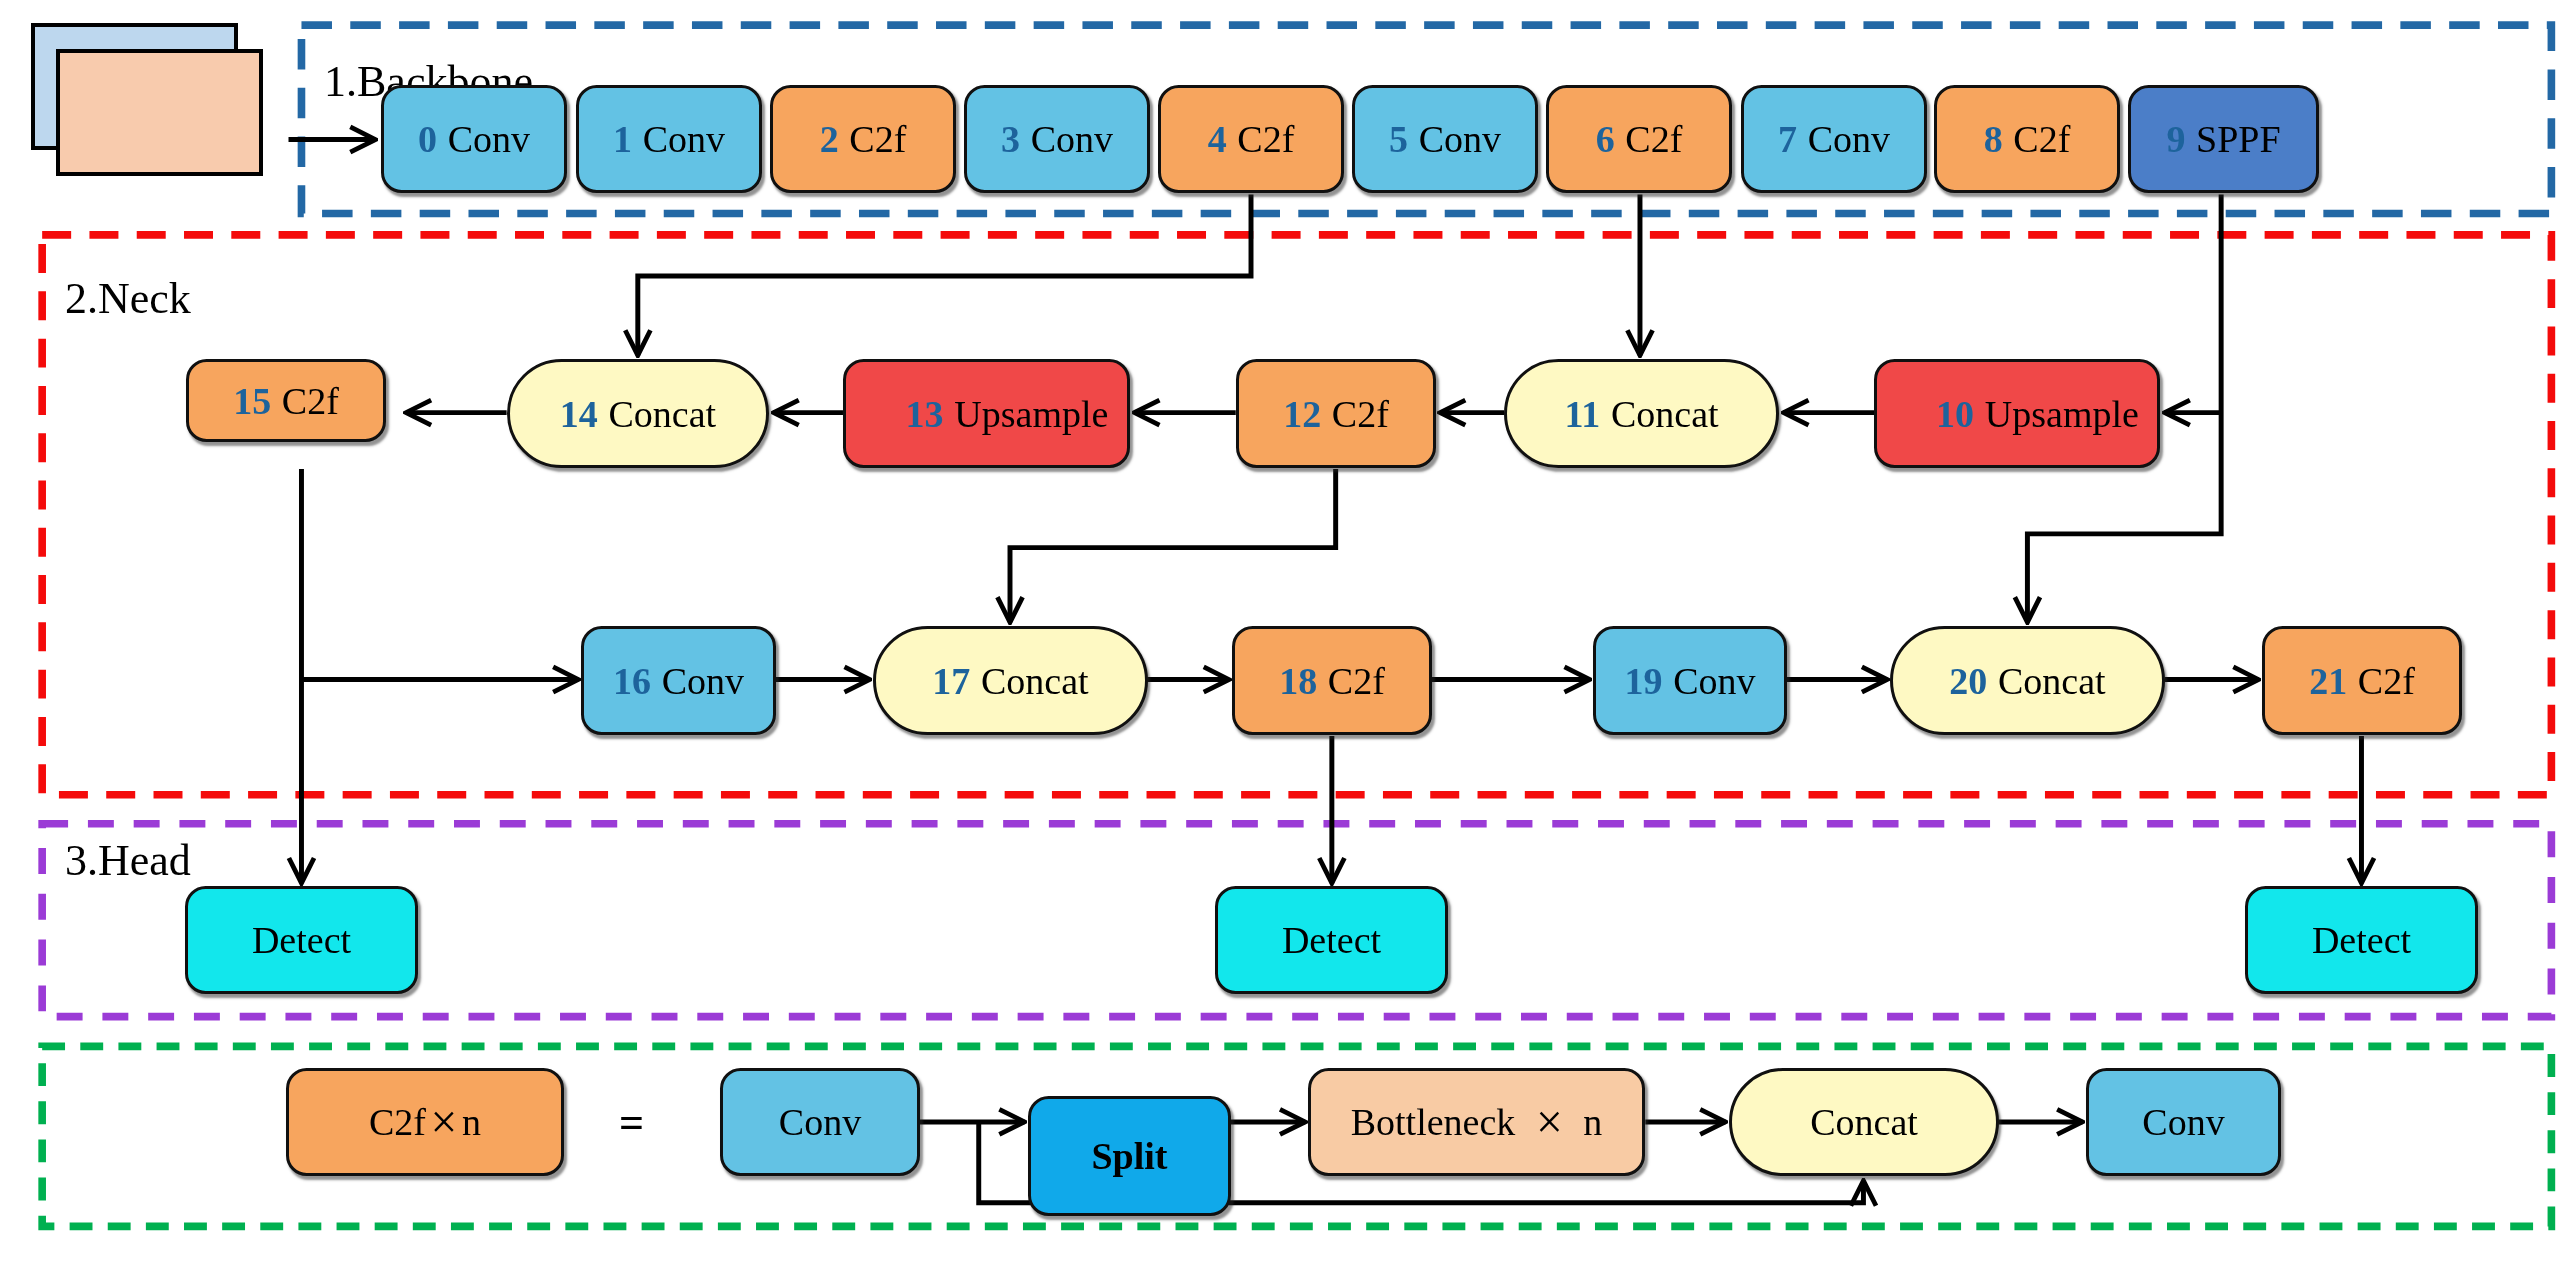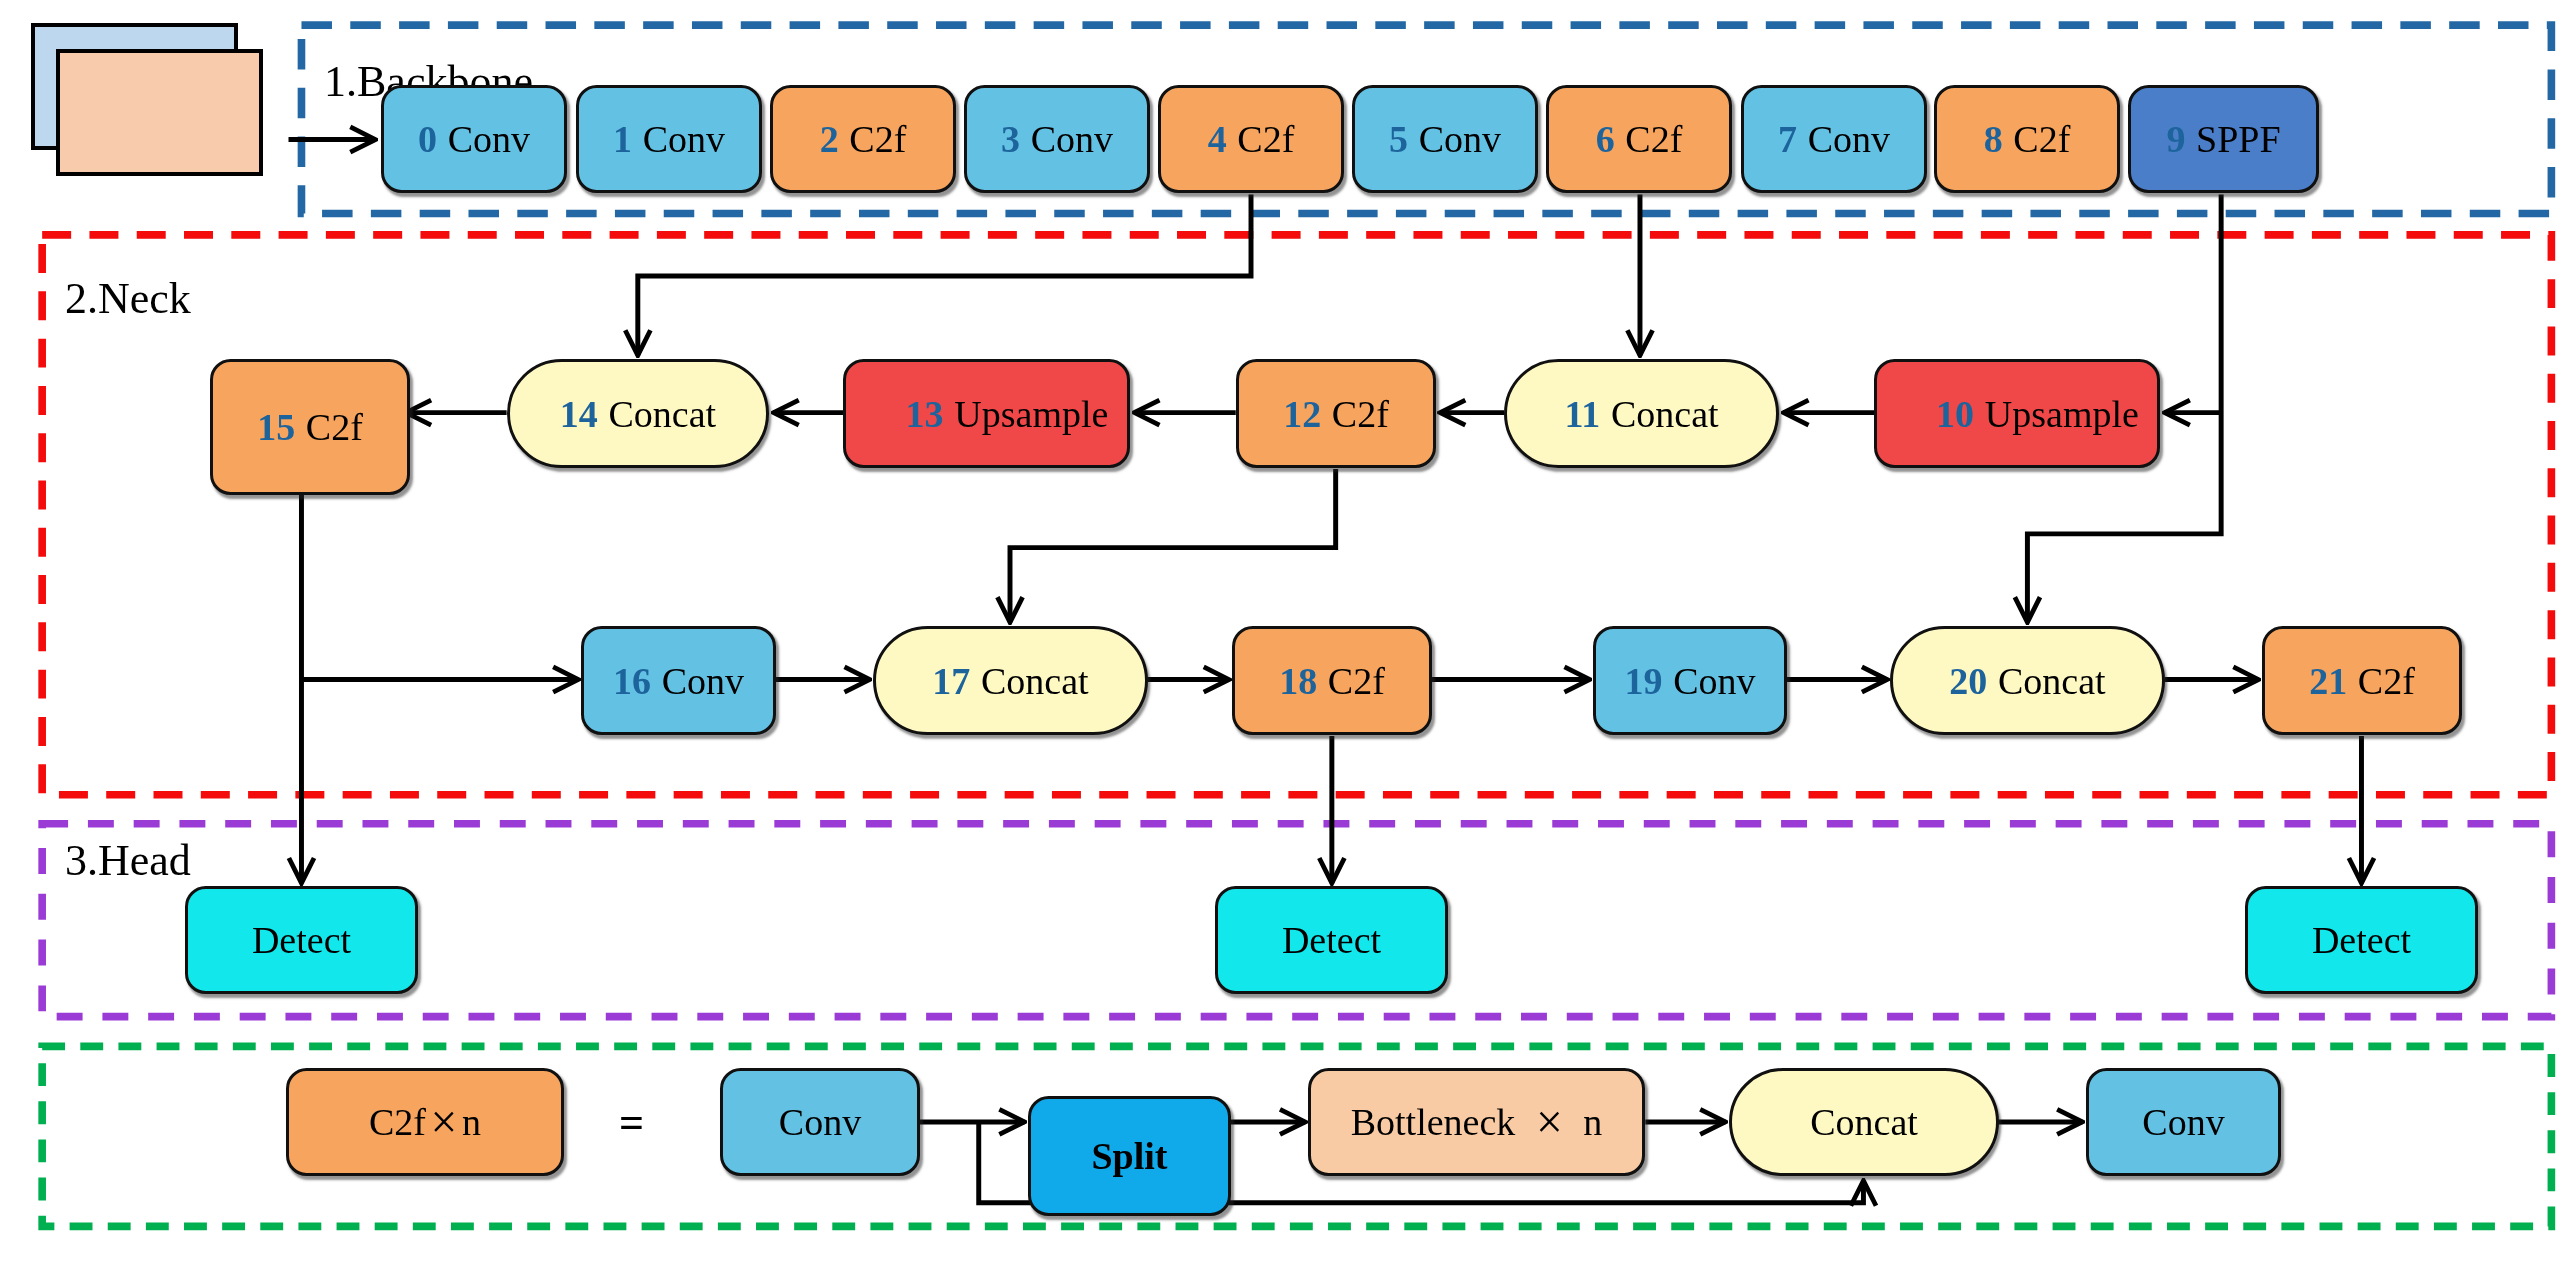--- a/index.html
+++ b/index.html
@@ -116,21 +116,21 @@
   </div>
   <div class="node c2f" style="left:1934px;top:85px;width:186px;height:108px;">
     <span class="num">8</span>
     <span>C2f</span>
   </div>
   <div class="node sppf" style="left:2128px;top:85px;width:191px;height:108px;">
     <span class="num">9</span>
     <span>SPPF</span>
   </div>
 
-  <div class="node c2f" style="left:210px;top:359px;width:200px;height:136px;">
+  <div class="node c2f" style="left:186px;top:359px;width:200px;height:83px;">
     <span class="num">15</span>
     <span>C2f</span>
   </div>
   <div class="node concat stadium" style="left:507px;top:359px;width:262px;height:109px;">
     <span class="num">14</span>
     <span>Concat</span>
   </div>
   <div class="node upsample" style="left:843px;top:359px;width:287px;height:109px;">
     <span class="num">13</span>
     <span>Upsample</span>

